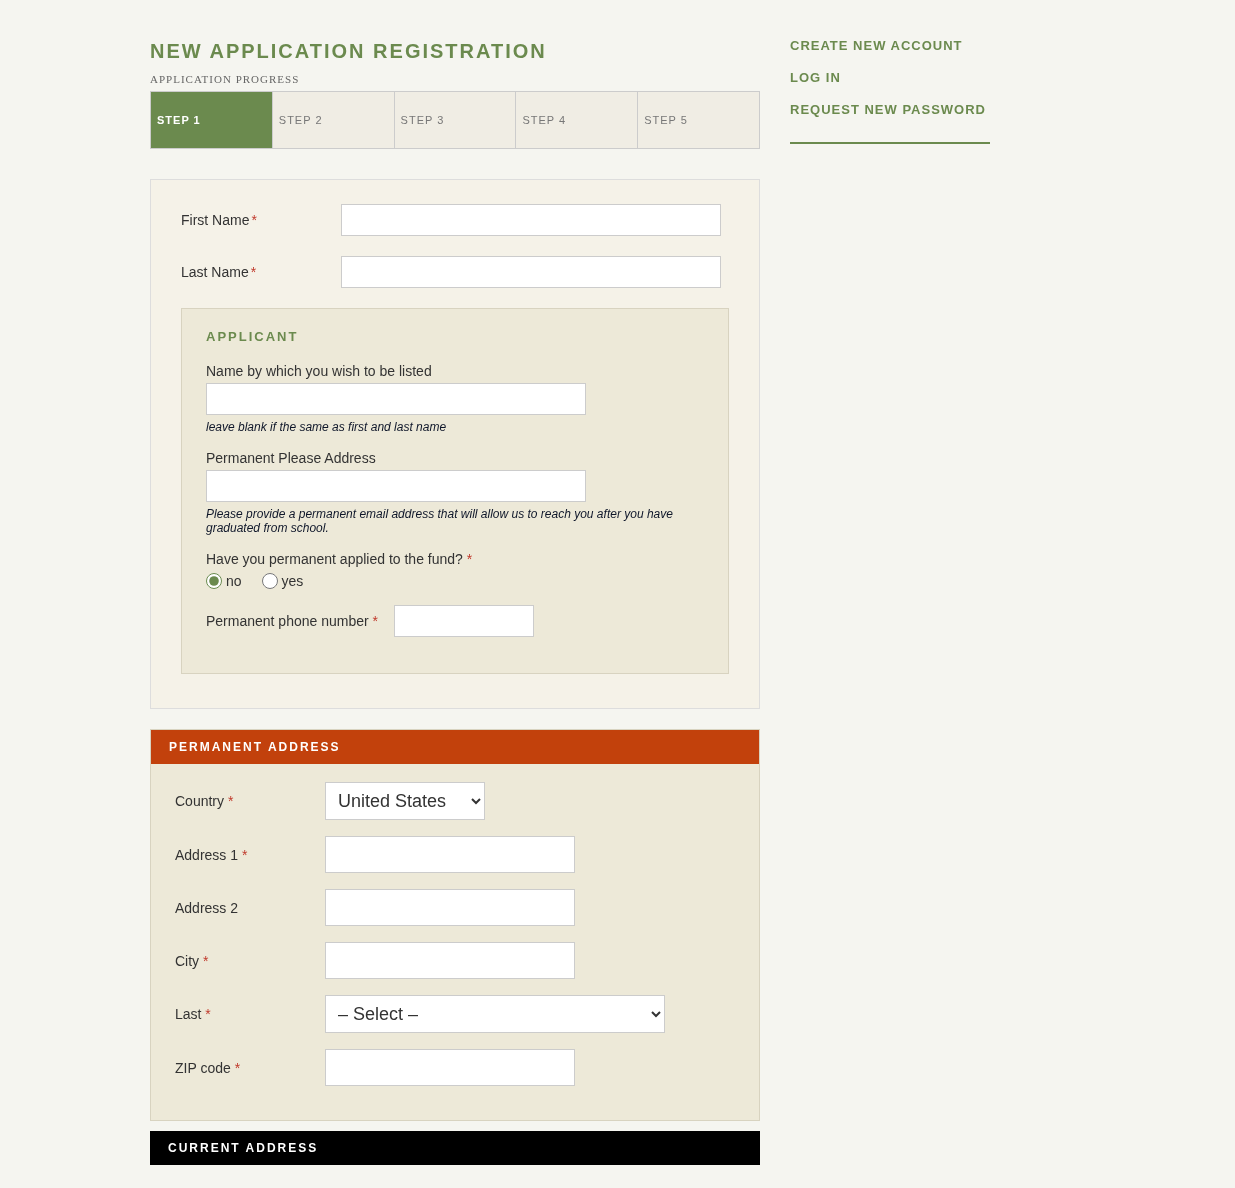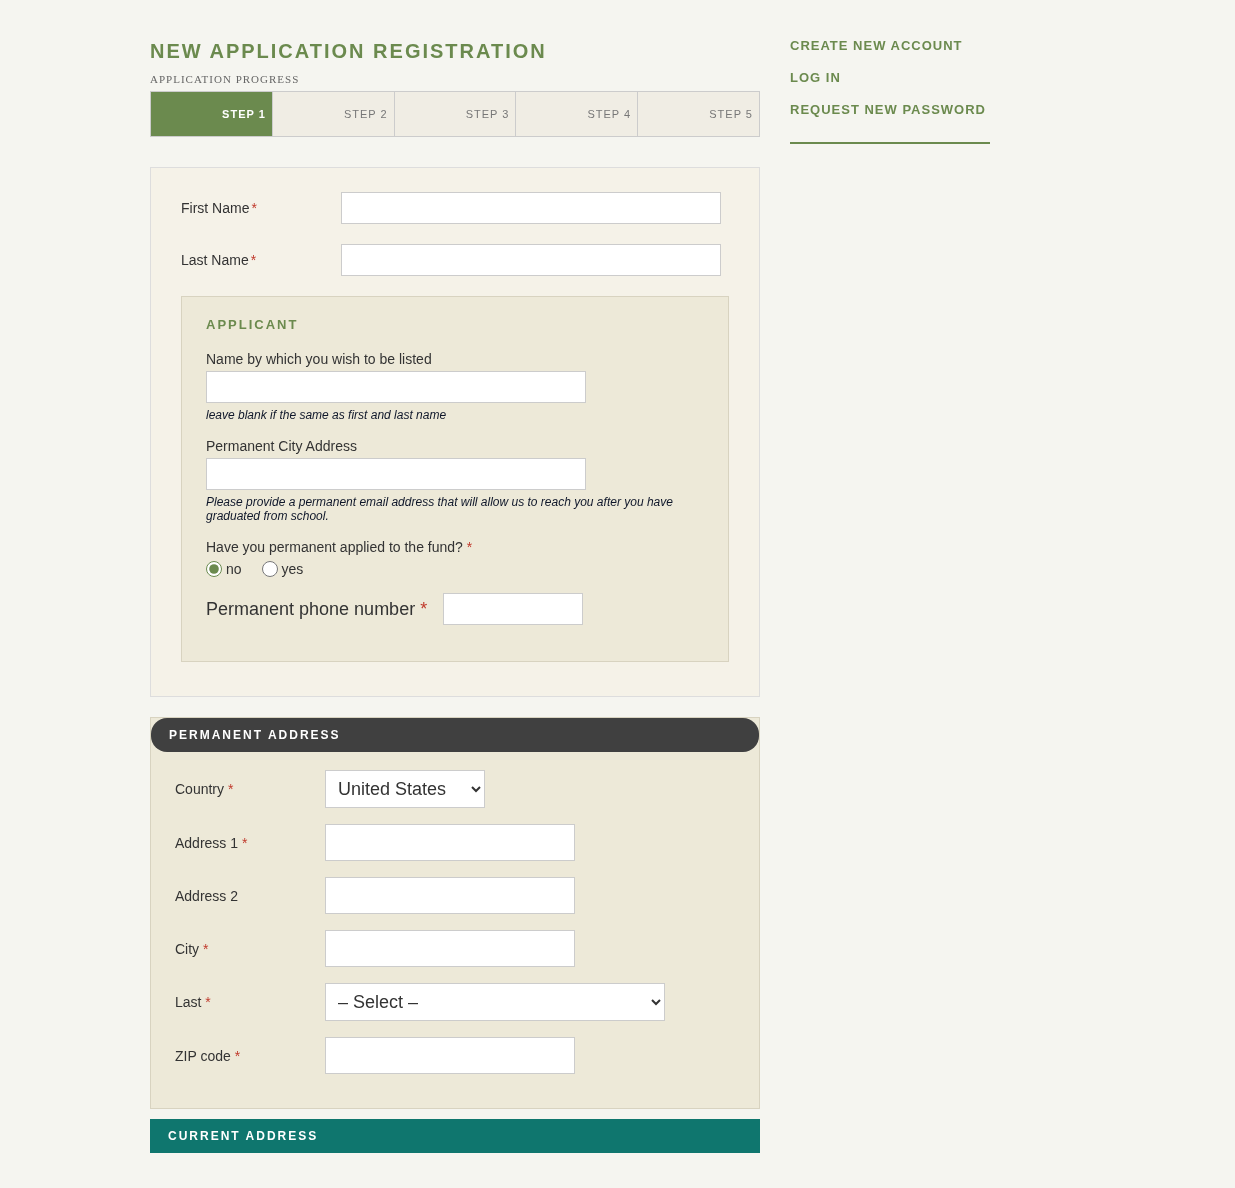--- a/index.html
+++ b/index.html
@@ -44,22 +44,22 @@
     }
     
     .step-bar {
       display: flex;
       border: 1px solid #ccc;
       margin-bottom: 30px;
       background: #fff;
     }
     .step-item {
       flex: 1;
-      text-align: right;
-      padding: 16px 6px;
+      text-align: left;
+      padding: 22px 6px;
       font-size: 11px;
       letter-spacing: 1px;
       text-transform: uppercase;
       color: #777;
       background: #f0ede4;
       border-right: 1px solid #ccc;
     }
     .step-item:last-child { border-right: none; }
     .step-item.active {
       background: #6b8a4e;
@@ -165,48 +165,47 @@
       height: 16px;
     }
     
     .phone-row {
       display: flex;
       align-items: center;
       margin-bottom: 16px;
       gap: 16px;
     }
     .phone-label {
-      font-size: 18px;
+      font-size: 14px;
       color: #333;
       min-width: 160px;
     }
     .phone-label .required { color: #c0392b; }
     .phone-row input {
       padding: 7px 8px;
       border: 1px solid #ccc;
       background: #fff;
       font-size: 14px;
       width: 140px;
       outline: none;
     }
     
     .address-section {
       background: #ede9d8;
       border: 1px solid #d8d3c0;
       margin-bottom: 10px;
     }
     .address-header {
-      background: #404040;
+      background: #c2410c;
       color: #fff;
       font-size: 12px;
       font-weight: bold;
       letter-spacing: 2px;
       text-transform: uppercase;
       padding: 10px 18px;
-      border-radius: 16px;
     }
     .address-body {
       padding: 18px 24px;
     }
     .addr-row {
       display: flex;
       align-items: center;
       margin-bottom: 16px;
       gap: 20px;
     }
@@ -228,21 +227,21 @@
     .addr-row select { min-width: 160px; }
     .addr-row input[type="text"] { min-width: 220px; }
     .state-select {
       min-width: 340px !important;
     }
     .zip-input {
       min-width: 100px !important;
     }
     
     .current-addr-header {
-      background: #0f766e;
+      background: #000000;
       color: #fff;
       font-size: 12px;
       font-weight: bold;
       letter-spacing: 2px;
       text-transform: uppercase;
       padding: 10px 18px;
       margin-top: 10px;
     }
     
     .sidebar-nav {
@@ -302,21 +301,21 @@
       <div class="section-inner">
         <div class="section-inner-title">APPLICANT</div>
 
         <div class="inner-field">
           <div class="inner-field-label">Name by which you wish to be listed</div>
           <input type="text" style="width: 380px;" value="">
           <div class="hint-text">leave blank if the same as first and last name</div>
         </div>
 
         <div class="inner-field">
-          <div class="inner-field-label">Permanent City Address</div>
+          <div class="inner-field-label">Permanent Please Address</div>
           <input type="email" style="width: 380px;" value="">
           <div class="hint-text">Please provide a permanent email address that will allow us to reach you after you have graduated from school.</div>
         </div>
 
         <div class="inner-field">
           <div class="inner-field-label">
             <span>Have you permanent applied to the fund?</span>
             <span class="required">*</span>
           </div>
           <div class="radio-group">

